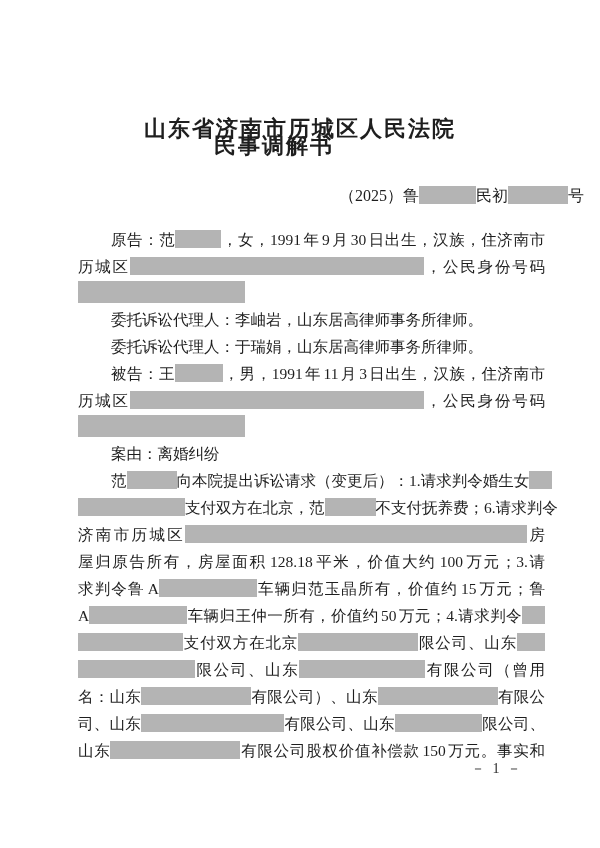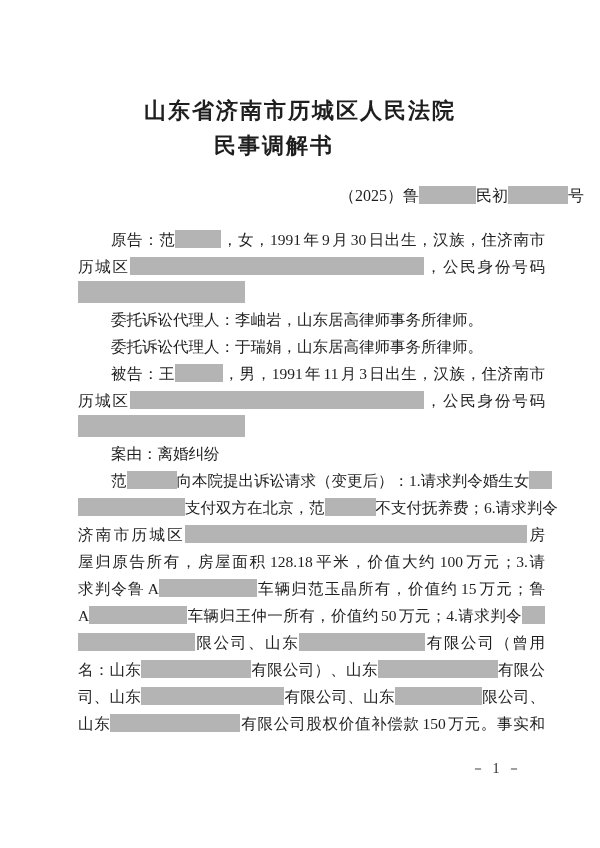--- a/index.html
+++ b/index.html
@@ -6,21 +6,21 @@
   .page{
     position:relative;
     width:600px;height:848px;
     margin:0 auto;
     background:#ffffff;
     font-family:"Liberation Serif","DejaVu Serif",serif;
     color:#1e1e1e;
     overflow:hidden;
   }
   .court-title{
-    position:absolute;top:96px;left:0;width:600px;
+    position:absolute;top:114px;left:0;width:600px;
     text-align:center;font-size:22px;font-weight:bold;
     letter-spacing:2px;white-space:nowrap;
   }
   .doc-type{
     position:absolute;top:131px;left:0;width:548px;
     text-align:center;font-size:22px;font-weight:bold;
     letter-spacing:2px;white-space:nowrap;
   }
   .case-no{
     position:absolute;top:186px;right:16px;
@@ -69,19 +69,20 @@
       <div class="line indent justify"><span>被告：王</span><span class="redact" style="width: 48px; background: rgb(180, 180, 180);"></span><span>，男，1991 年 11 月 3 日出生，汉族，住济南市</span></div>
       <div class="line justify"><span>历城区</span><span class="redact" style="width: 294px; background: rgb(180, 180, 180);"></span><span>，公民身份号码</span></div>
       <div class="line idrow"><span class="redact" style="width: 167px; background: rgb(180, 180, 180);"></span></div>
       <div class="line indent"><span>案由：离婚纠纷</span></div>
       <div class="line indent justify"><span>范</span><span class="redact" style="width: 50px; background: rgb(180, 180, 180);"></span><span>向本院提出诉讼请求（变更后）：1.请求判令婚生女</span><span class="redact" style="width: 23px; background: rgb(180, 180, 180);"></span></div>
       <div class="line justify"><span class="redact" style="width: 107px; background: rgb(180, 180, 180);"></span><span>支付双方在北京，范</span><span class="redact" style="width: 51px; background: rgb(180, 180, 180);"></span><span>不支付抚养费；6.请求判令</span></div>
       <div class="line justify"><span>济南市历城区</span><span class="redact" style="width: 342px; background: rgb(180, 180, 180);"></span><span>房</span></div>
       <div class="line justify"><span>屋归原告所有，房屋面积 128.18 平米，价值大约 100 万元；3.请</span></div>
       <div class="line justify"><span>求判令鲁 A</span><span class="redact" style="width: 98px; background: rgb(180, 180, 180);"></span><span>车辆归范玉晶所有，价值约 15 万元；鲁</span></div>
       <div class="line justify"><span>A</span><span class="redact" style="width: 98px; background: rgb(180, 180, 180);"></span><span>车辆归王仲一所有，价值约 50 万元；4.请求判令</span><span class="redact" style="width: 23px; background: rgb(180, 180, 180);"></span></div>
+      <div class="line justify"><span class="redact" style="width: 105px; background: rgb(180, 180, 180);"></span><span>支付双方在北京</span><span class="redact" style="width: 120px; background: rgb(180, 180, 180);"></span><span>限公司、山东</span><span class="redact" style="width: 28px; background: rgb(180, 180, 180);"></span></div>
       <div class="line justify"><span class="redact" style="width: 117px; background: rgb(180, 180, 180);"></span><span>限公司、山东</span><span class="redact" style="width: 126px; background: rgb(180, 180, 180);"></span><span>有限公司（曾用</span></div>
       <div class="line justify"><span>名：山东</span><span class="redact" style="width: 110px; background: rgb(180, 180, 180);"></span><span>有限公司）、山东</span><span class="redact" style="width: 120px; background: rgb(180, 180, 180);"></span><span>有限公</span></div>
       <div class="line justify"><span>司、山东</span><span class="redact" style="width: 143px; background: rgb(180, 180, 180);"></span><span>有限公司、山东</span><span class="redact" style="width: 87px; background: rgb(180, 180, 180);"></span><span>限公司、</span></div>
       <div class="line justify"><span>山东</span><span class="redact" style="width: 130px; background: rgb(180, 180, 180);"></span><span>有限公司股权价值补偿款 150 万元。事实和</span></div>
     </div>
   <div class="page-no">－ 1 －</div>
 </div>
 
 </body></html>

